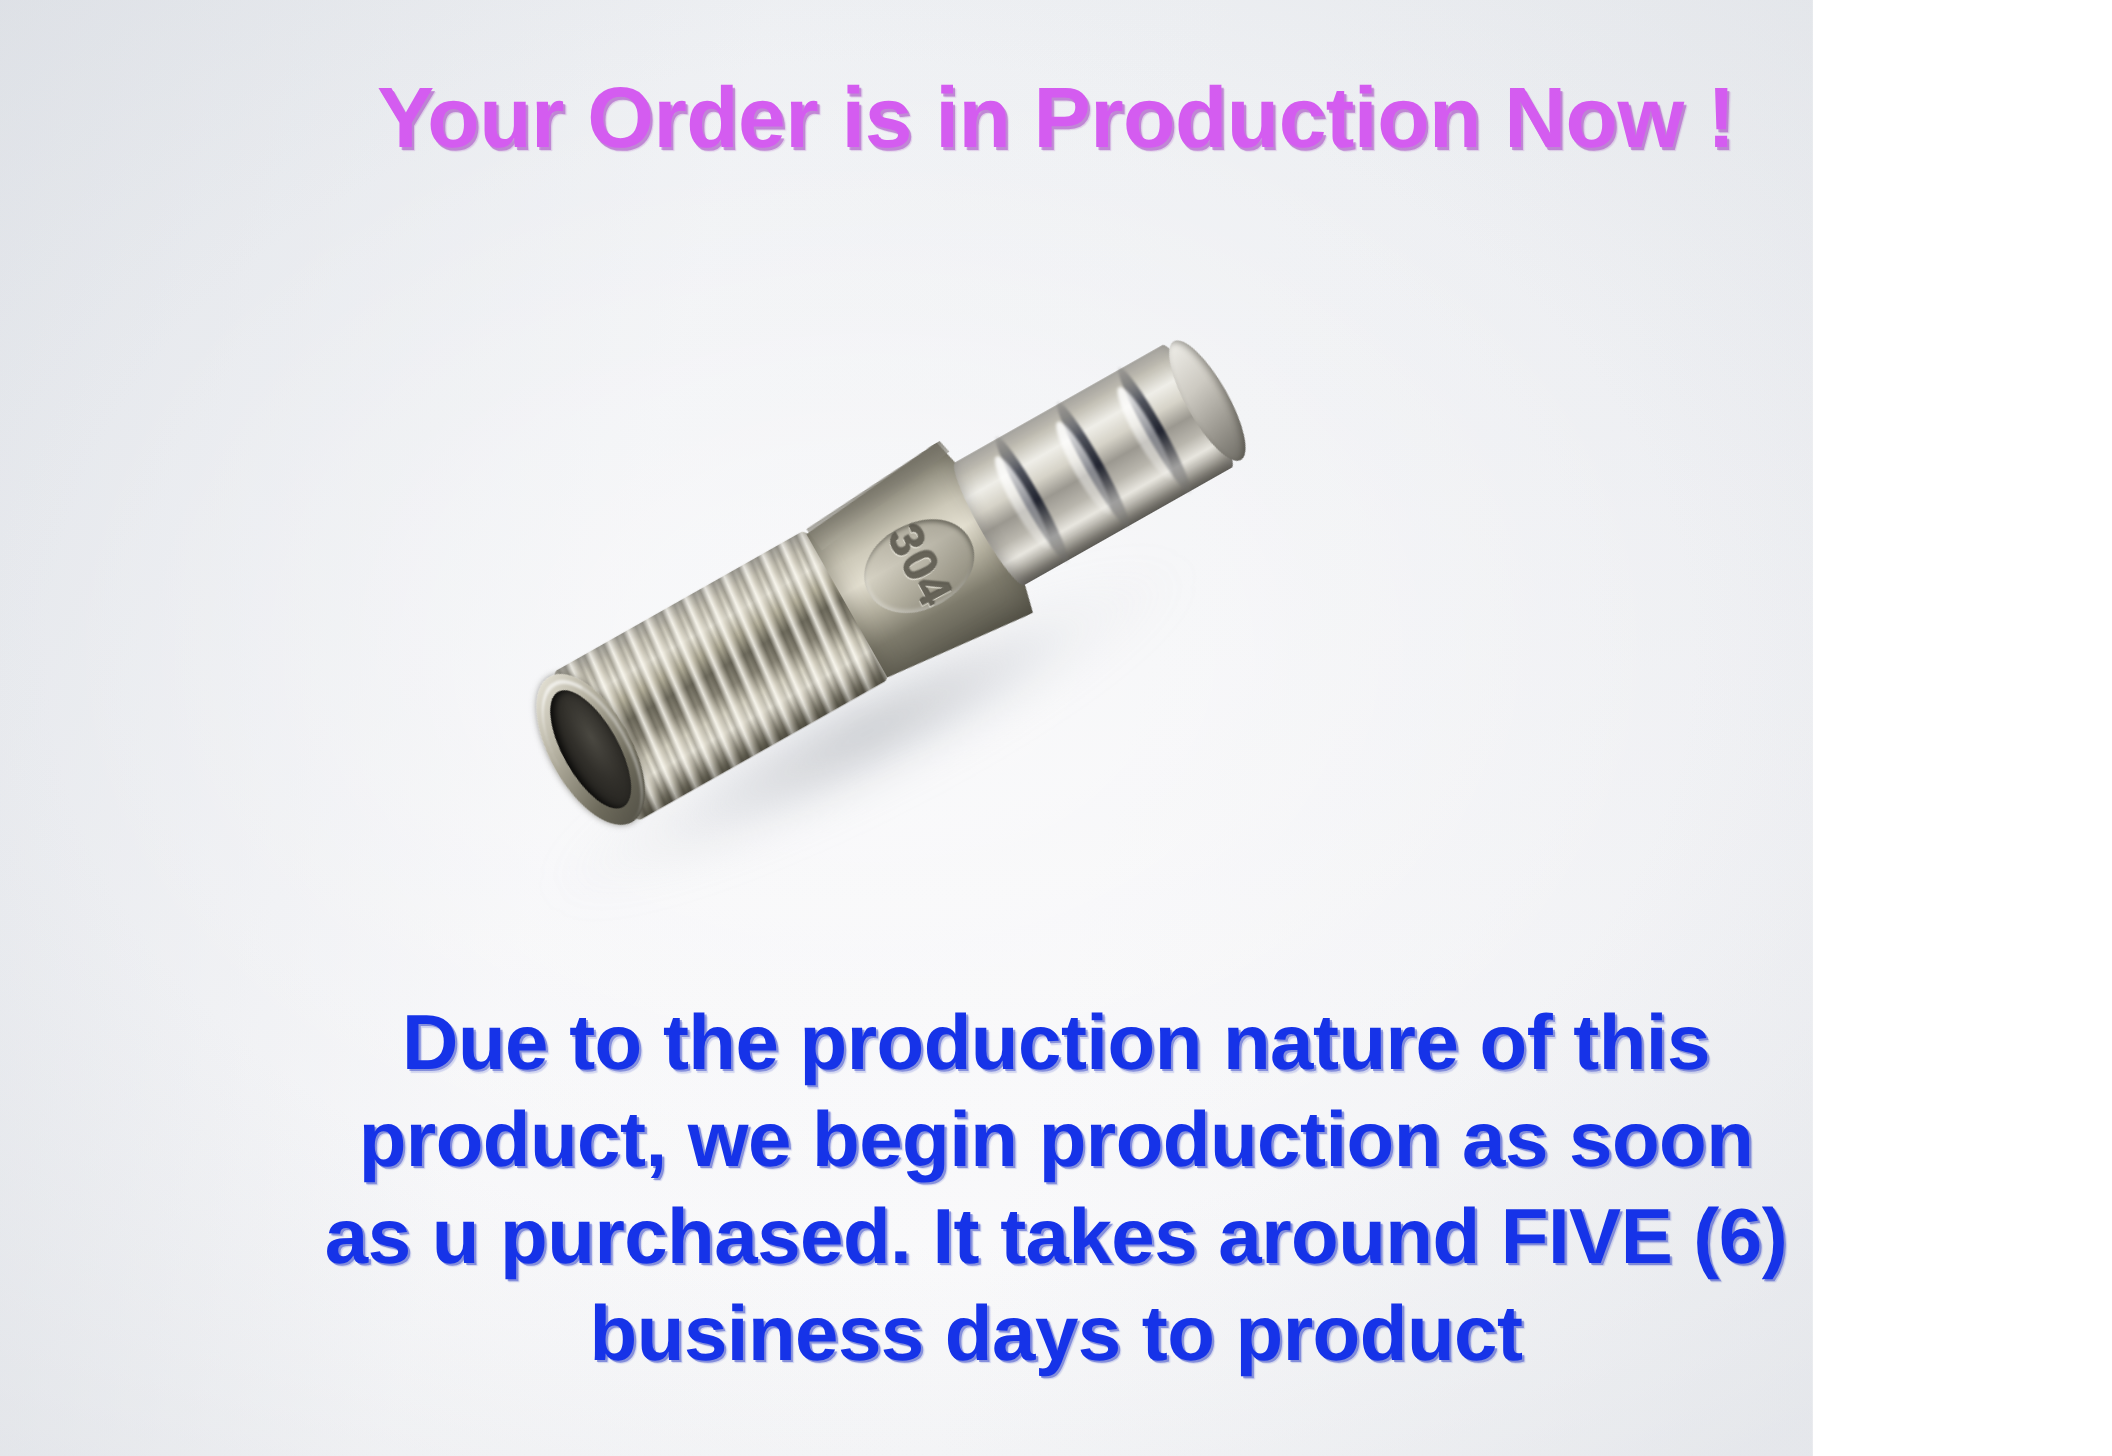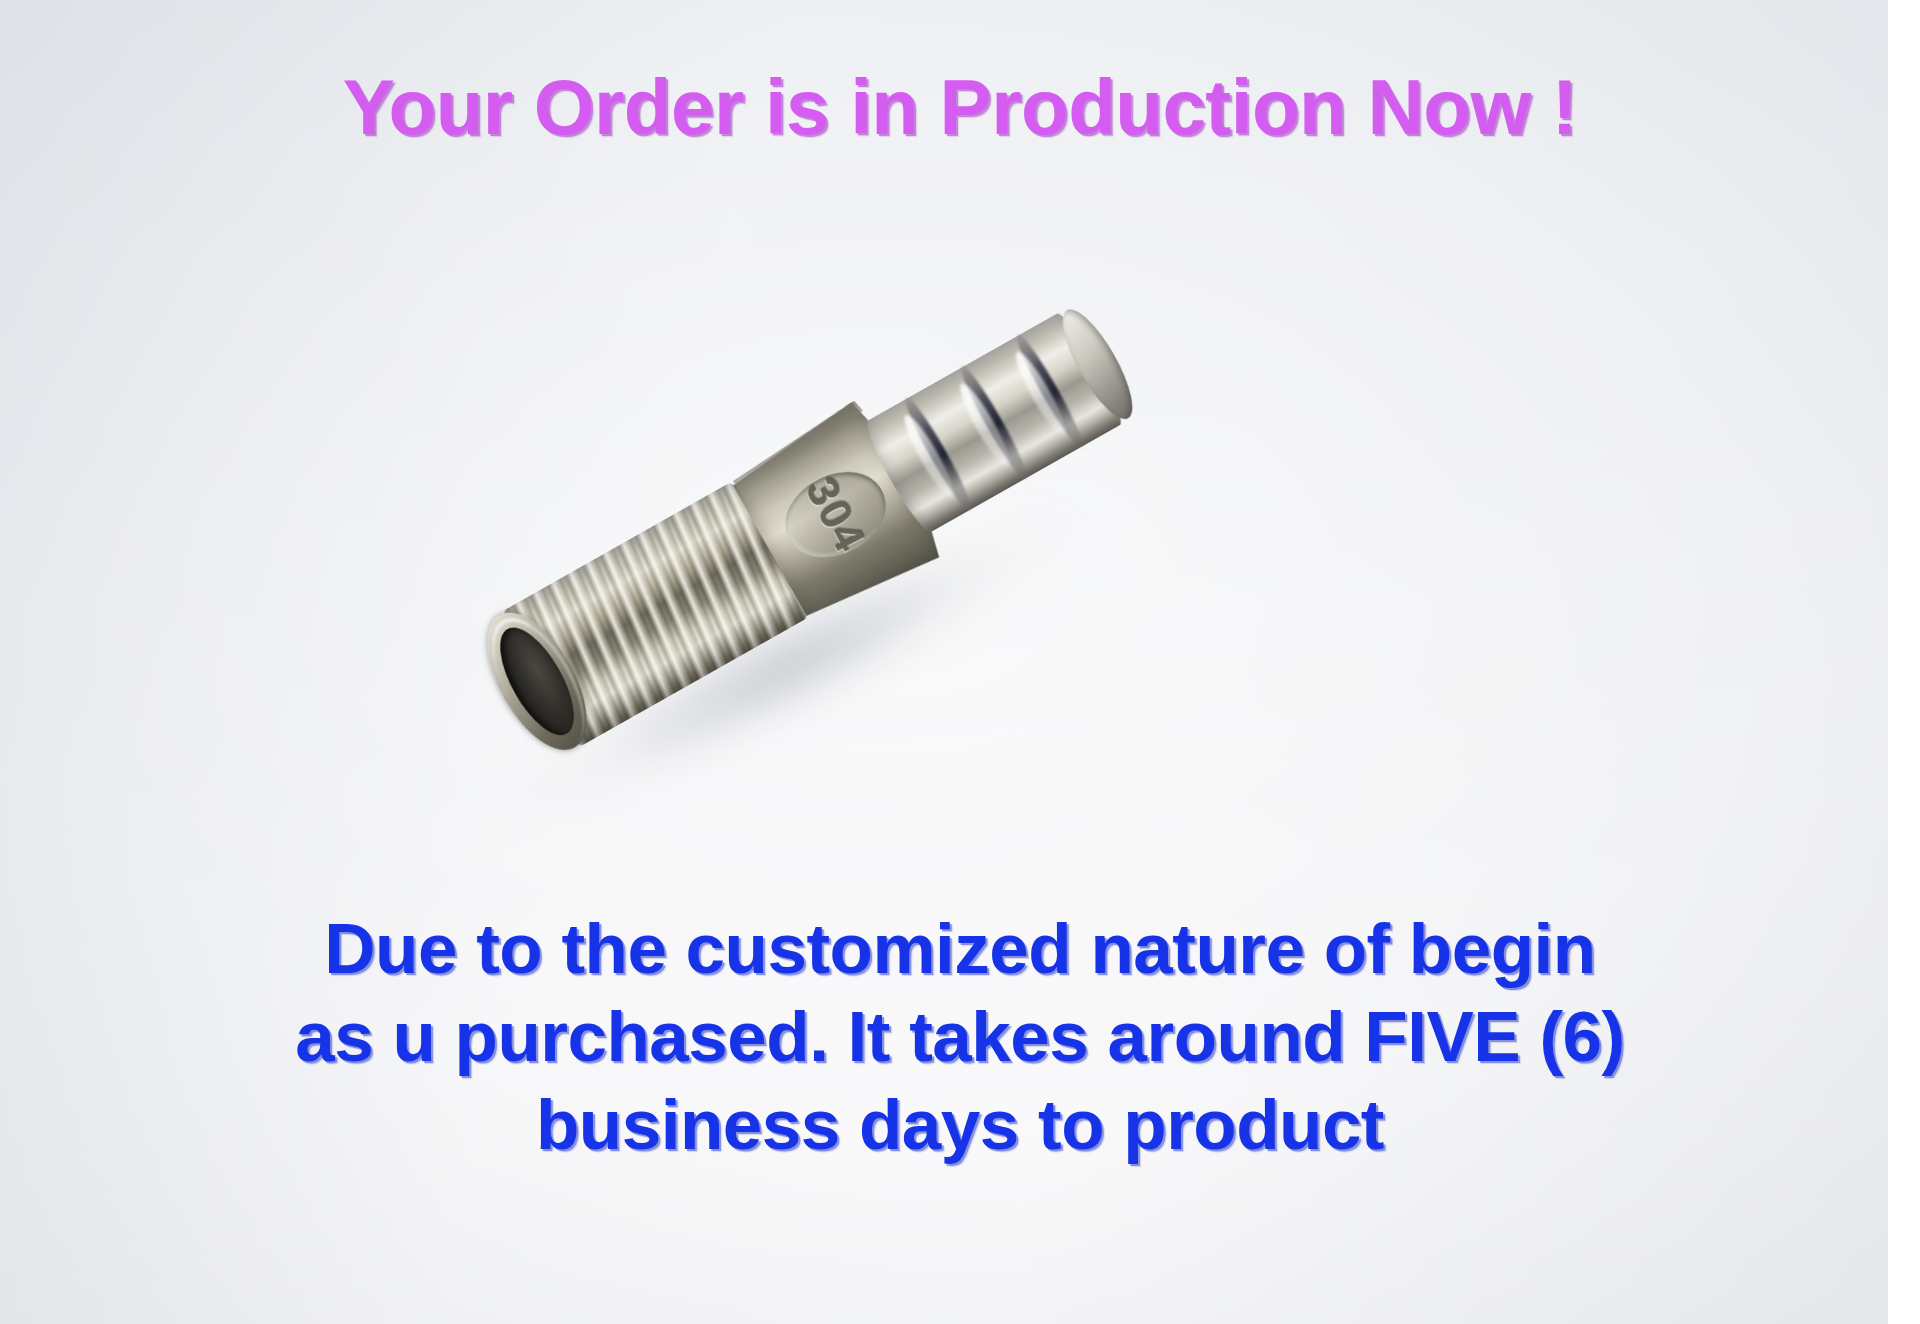--- a/index.html
+++ b/index.html
@@ -4,26 +4,27 @@
 <title>Order in Production Notice</title>
 <style>
   html, body {
     margin: 0;
     padding: 0;
     background: #ffffff;
   }
 
   #stage {
     position: relative;
-    width: 1888px;
+    width: 1636px;
     height: 1324px;
     overflow: hidden;
     background:
       radial-gradient(ellipse 70% 55% at 50% 42%, #f3f4f6 0%, #eceef1 55%, #e9ebee 100%);
     font-family: "Liberation Sans", sans-serif;
+    padding-left: 12px;
     -webkit-font-smoothing: antialiased;
   }
 
   
   .bg-wash-a {
     position: absolute;
     inset: 0;
     background: linear-gradient(180deg, #eef0f3 0%, #f0f1f4 30%, #f6f6f8 62%, #fbfbfc 100%);
     pointer-events: none;
   }
@@ -328,18 +329,19 @@
       <div class="barb-ring r2"></div>
       <div class="barb-hl h2"></div>
       <div class="barb-ring r3"></div>
       <div class="barb-hl h3"></div>
       <div class="barb-cap"></div>
 
     </div>
   </div>
 
   <div class="body-copy">
-    <span class="ln">Due to the customized nature of begin</span>
+    <span class="ln">Due to the production nature of this</span>
+    <span class="ln">product, we begin production as soon</span>
     <span class="ln">as u purchased. It takes around FIVE (6)</span>
     <span class="ln">business days to product</span>
   </div>
 
 </div>
 
 </body></html>

